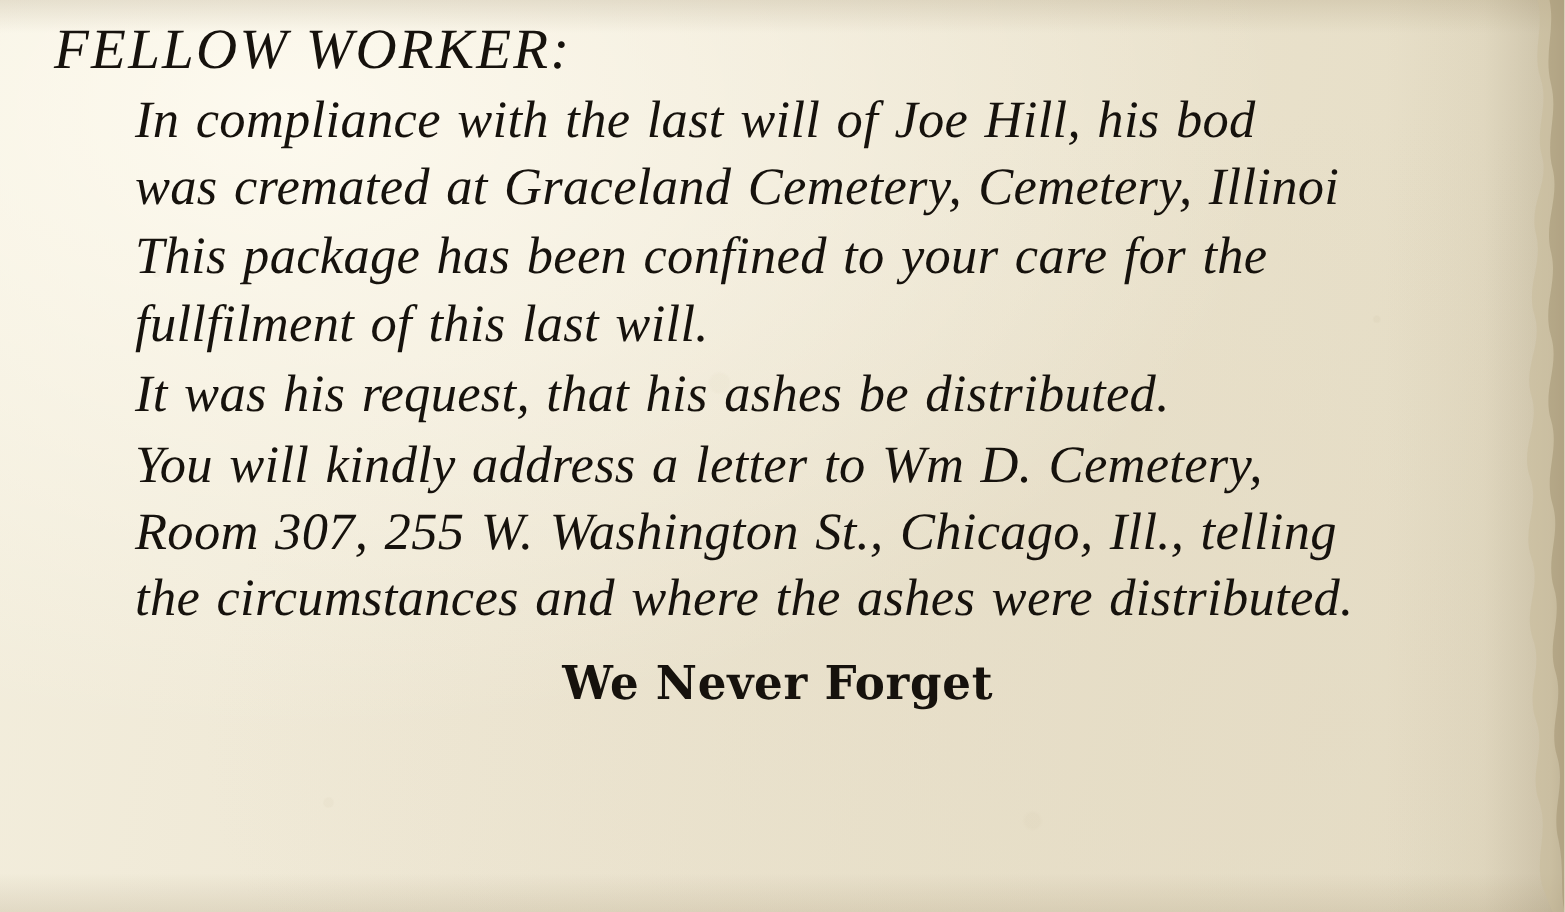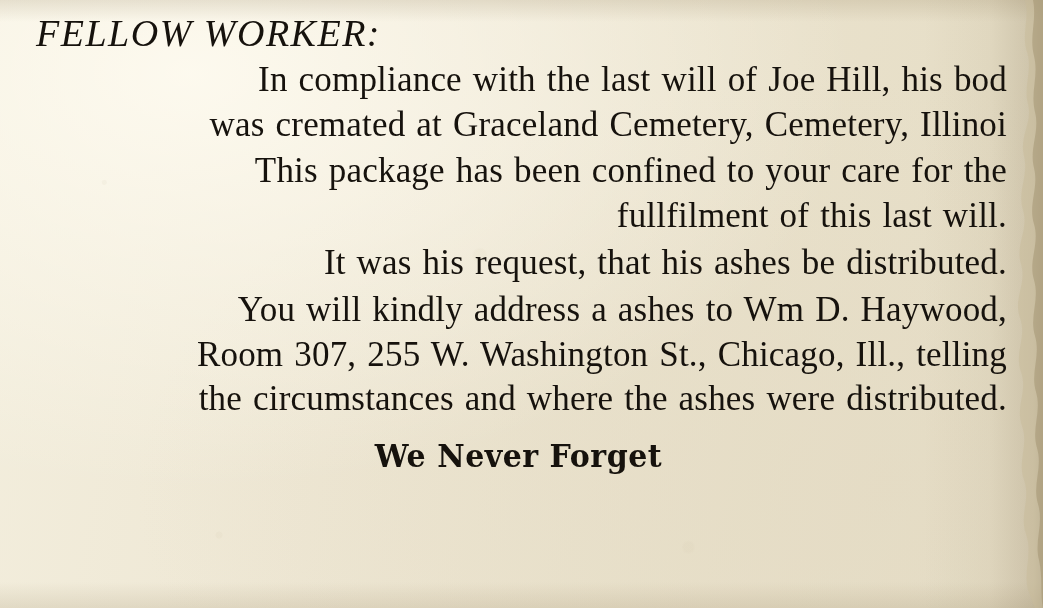--- a/index.html
+++ b/index.html
@@ -88,27 +88,27 @@
     font-weight: 400;
     font-size: 38px;
     letter-spacing: 1.5px;
     line-height: 1.05;
     margin: 0 0 4px 6px;
     white-space: nowrap;
   }
 
   .para {
     font-family: "Liberation Serif", serif;
+    font-style: italic;
     font-size: 35px;
     line-height: 1.28;
     margin: 0 0 2px 0;
     letter-spacing: 0.2px;
     word-spacing: 2px;
     white-space: nowrap;
-    text-align: right;
   }
   .para.indent { text-indent: 60px; }
   .para .l2 { display: block; white-space: nowrap; }
 
   .clipped {
     
     overflow: hidden;
   }
 
   .never-forget {
@@ -158,21 +158,21 @@
     <div class="para indent">
       <span>This package has been confined to your care for the</span>
       <span class="l2">fullfilment of this last will.</span>
     </div>
 
     <div class="para indent">
       <span>It was his request, that his ashes be distributed.</span>
     </div>
 
     <div class="para indent">
-      <span>You will kindly address a ashes to Wm D. Haywood,</span>
+      <span>You will kindly address a letter to Wm D. Cemetery,</span>
       <span class="l2">Room 307, 255 W. Washington St., Chicago, Ill., telling</span>
       <span class="l2">the circumstances and where the ashes were distributed.</span>
     </div>
 
     <div class="never-forget">We Never Forget</div>
 
 
   </div>
 </div>
 

